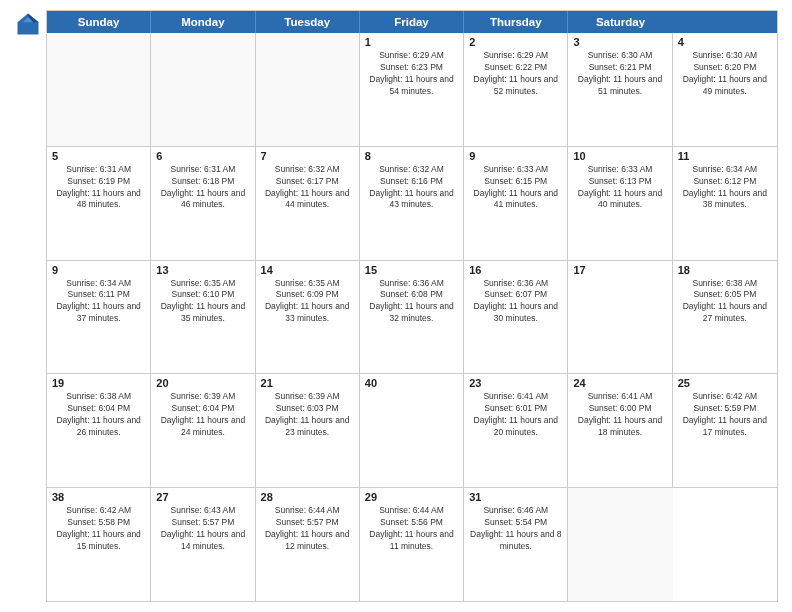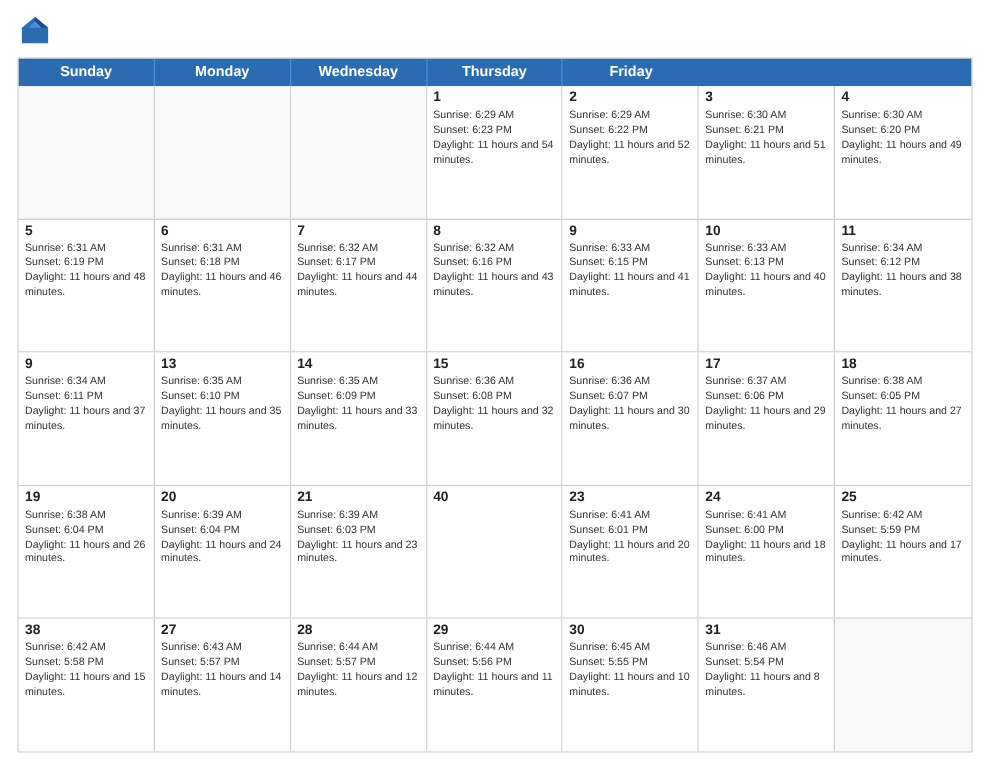--- a/index.html
+++ b/index.html
@@ -8,21 +8,21 @@
       background: #fff;
       width: 792px;
       height: 612px;
       overflow: hidden;
     }
     .page {
       width: 792px;
       height: 612px;
       padding: 10px 14px 10px 14px;
       display: flex;
-      flex-direction: column;
+      flex-direction: row;
     }
     .header {
       display: flex;
       justify-content: space-between;
       align-items: flex-start;
       margin-bottom: 8px;
     }
     .logo {
       display: flex;
       align-items: center;
@@ -103,20 +103,21 @@
     .day-num {
       font-size: 11px;
       font-weight: bold;
       color: #222;
       margin-bottom: 2px;
     }
     .cell-info {
       font-size: 8.5px;
       color: #333;
       line-height: 1.4;
+      text-align: center;
     }
   </style>
 </head>
 <body>
 
 <div class="page">
   <div class="header">
     <div class="logo">
       <svg class="logo-icon" viewBox="0 0 32 32">
         <polygon points="16,4 28,14 28,28 4,28 4,14" fill="#2b6cb0"></polygon>
@@ -130,23 +131,24 @@
     <div class="title-block">
       <div class="month-title"></div>
       <div class="location"></div>
     </div>
   </div>
 
   <div class="calendar">
     <div class="cal-header-row" id="cal-header">
         <div class="cal-header-cell">Sunday</div>
         <div class="cal-header-cell">Monday</div>
-        <div class="cal-header-cell">Wednesday</div>
+        <div class="cal-header-cell">Tuesday</div>
+        <div class="cal-header-cell">Friday</div>
         <div class="cal-header-cell">Thursday</div>
-        <div class="cal-header-cell">Friday</div>
+        <div class="cal-header-cell">Saturday</div>
       </div>
     <div class="cal-body" id="cal-body">
         <div class="cal-row">
           <div class="cal-cell empty"></div>
           <div class="cal-cell empty"></div>
           <div class="cal-cell empty"></div>
           <div class="cal-cell">
             <div class="day-num">1</div>
             <div class="cell-info">Sunrise: 6:29 AM<br>Sunset: 6:23 PM<br>Daylight: 11 hours and 54 minutes.</div>
           </div>
@@ -209,21 +211,20 @@
           <div class="cal-cell">
             <div class="day-num">15</div>
             <div class="cell-info">Sunrise: 6:36 AM<br>Sunset: 6:08 PM<br>Daylight: 11 hours and 32 minutes.</div>
           </div>
           <div class="cal-cell">
             <div class="day-num">16</div>
             <div class="cell-info">Sunrise: 6:36 AM<br>Sunset: 6:07 PM<br>Daylight: 11 hours and 30 minutes.</div>
           </div>
           <div class="cal-cell">
             <div class="day-num">17</div>
-            <div class="cell-info">Sunrise: 6:37 AM<br>Sunset: 6:06 PM<br>Daylight: 11 hours and 29 minutes.</div>
           </div>
           <div class="cal-cell">
             <div class="day-num">18</div>
             <div class="cell-info">Sunrise: 6:38 AM<br>Sunset: 6:05 PM<br>Daylight: 11 hours and 27 minutes.</div>
           </div>
         </div>
         <div class="cal-row">
           <div class="cal-cell">
             <div class="day-num">19</div>
             <div class="cell-info">Sunrise: 6:38 AM<br>Sunset: 6:04 PM<br>Daylight: 11 hours and 26 minutes.</div>
@@ -261,24 +262,20 @@
             <div class="day-num">27</div>
             <div class="cell-info">Sunrise: 6:43 AM<br>Sunset: 5:57 PM<br>Daylight: 11 hours and 14 minutes.</div>
           </div>
           <div class="cal-cell">
             <div class="day-num">28</div>
             <div class="cell-info">Sunrise: 6:44 AM<br>Sunset: 5:57 PM<br>Daylight: 11 hours and 12 minutes.</div>
           </div>
           <div class="cal-cell">
             <div class="day-num">29</div>
             <div class="cell-info">Sunrise: 6:44 AM<br>Sunset: 5:56 PM<br>Daylight: 11 hours and 11 minutes.</div>
-          </div>
-          <div class="cal-cell">
-            <div class="day-num">30</div>
-            <div class="cell-info">Sunrise: 6:45 AM<br>Sunset: 5:55 PM<br>Daylight: 11 hours and 10 minutes.</div>
           </div>
           <div class="cal-cell">
             <div class="day-num">31</div>
             <div class="cell-info">Sunrise: 6:46 AM<br>Sunset: 5:54 PM<br>Daylight: 11 hours and 8 minutes.</div>
           </div>
           <div class="cal-cell empty"></div>
         </div>
       </div>
   </div>
 </div>

